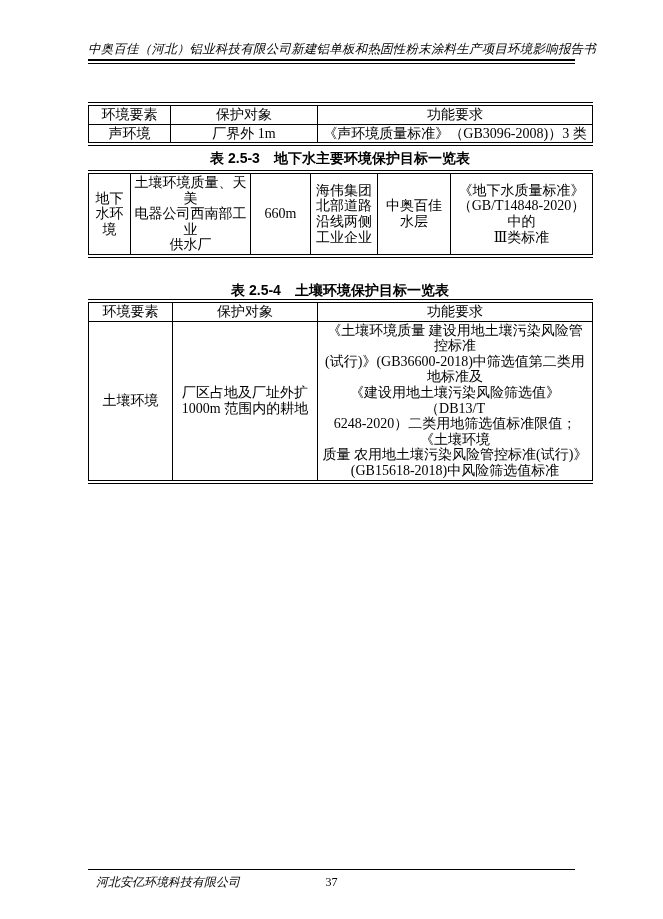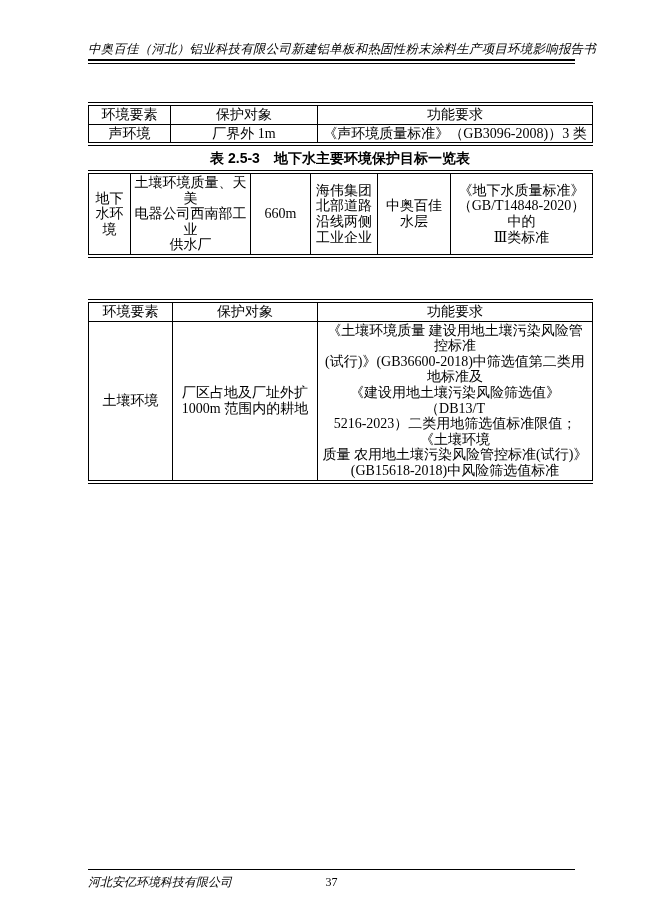--- a/index.html
+++ b/index.html
@@ -40,21 +40,21 @@
   table.doc-table th, table.doc-table td {
     border:1px solid #000; font-weight:normal;
     font-size:14px; line-height:15.6px; padding:1px 3px;
     text-align:center; vertical-align:middle; white-space:pre-line;
     overflow:hidden;
     margin-top:44px;
   }
   
   .ftr-rule { position:absolute; left:88px; top:869px; width:487px; height:1px; background:#000; }
   .ftr-company {
-    position:absolute; left:88px; top:875px; font-size:12px; line-height:15px;
+    position:absolute; left:96px; top:875px; font-size:12px; line-height:15px;
     font-style:italic; white-space:nowrap;
   }
   .ftr-page {
     position:absolute; left:88px; top:875px; width:487px; text-align:center;
     font-size:12px; line-height:15px;
   }
 </style>
 </head>
 <body>
 
@@ -108,40 +108,41 @@
 工业企业</td>
       <td>中奥百佳
 水层</td>
       <td>《地下水质量标准》
 （GB/T14848-2020）中的
 Ⅲ类标准</td>
     </tr>
   </tbody>
     </table>
 
+  <div class="tbl-title" id="title3">表 2.5-4　土壤环境保护目标一览表</div>
   <table class="doc-table" id="table3">
     <colgroup>
         <col style="width:84px">
         <col style="width:145px">
         <col style="width:275px">
       </colgroup>
     <tbody>
         <tr>
       <th>环境要素</th>
       <th>保护对象</th>
       <th>功能要求</th>
     </tr>
     <tr>
       <td>土壤环境</td>
       <td>厂区占地及厂址外扩
 1000m 范围内的耕地</td>
       <td>《土壤环境质量 建设用地土壤污染风险管控标准
 (试行)》(GB36600-2018)中筛选值第二类用地标准及
 《建设用地土壤污染风险筛选值》（DB13/T
-5216-2023）二类用地筛选值标准限值；《土壤环境
+6248-2020）二类用地筛选值标准限值；《土壤环境
 质量 农用地土壤污染风险管控标准(试行)》
 (GB15618-2018)中风险筛选值标准</td>
     </tr>
   </tbody>
     </table>
 
   <div class="ftr-rule"></div>
   <div class="ftr-company">河北安亿环境科技有限公司</div>
   <div class="ftr-page">37</div>
 

